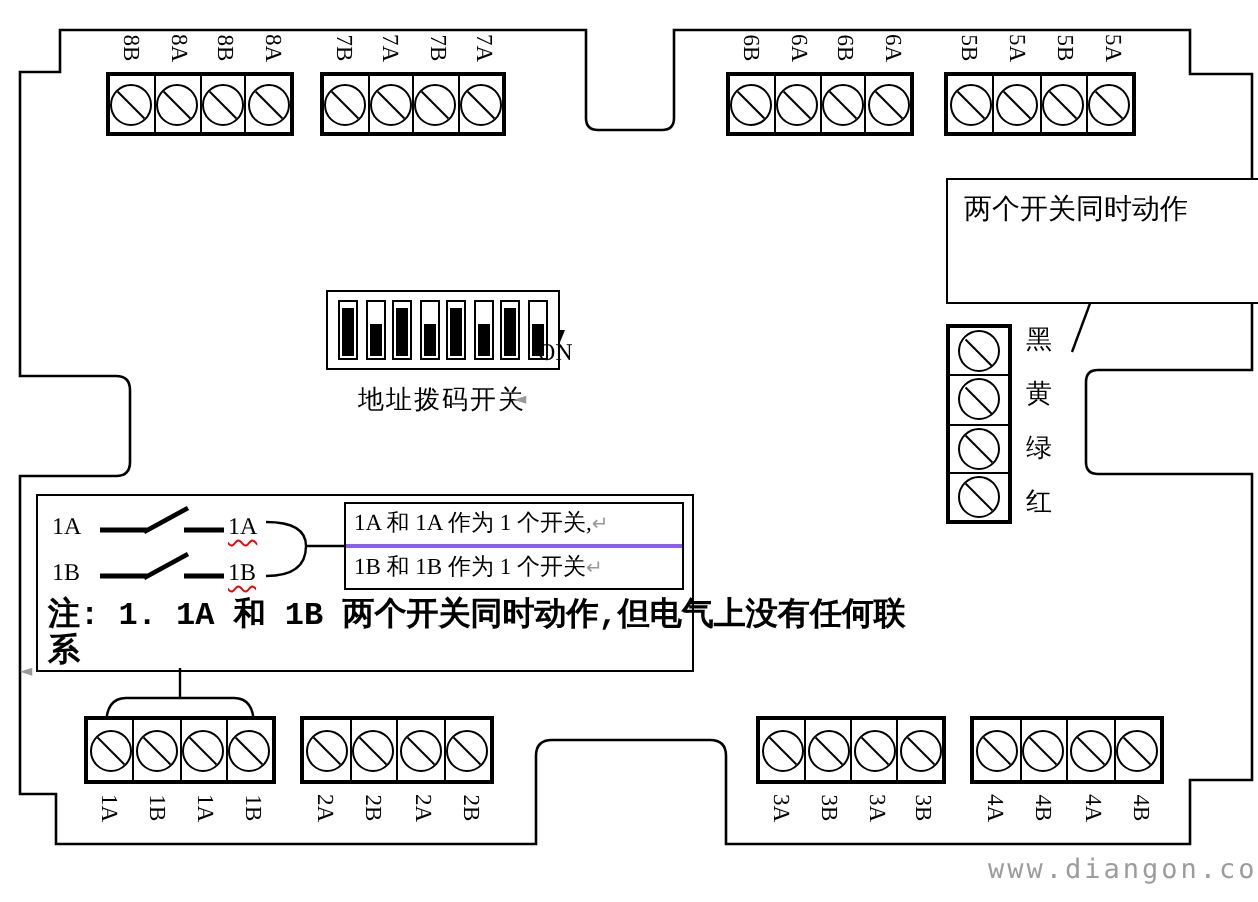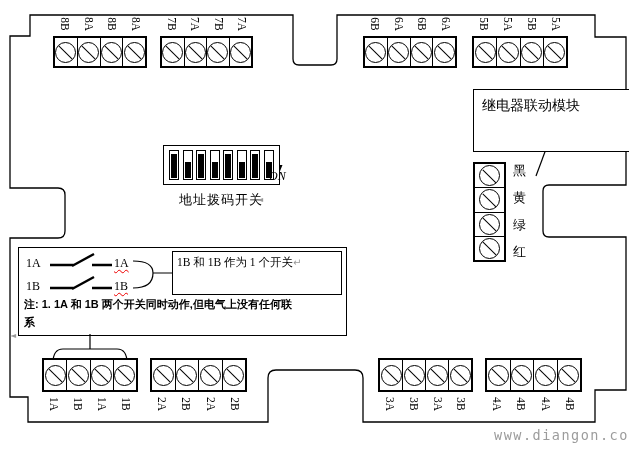--- a/index.html
+++ b/index.html
@@ -27,26 +27,26 @@
   
   .dipbox{position:absolute;border:1.5px solid #000;background:#fff;display:flex;align-items:center;justify-content:space-between;padding:0 5px;z-index:2;}
   .dip-slot{display:block;width:8px;height:28px;border:1px solid #000;background:#fff;position:relative;}
   .dip-slot::after{content:'';position:absolute;left:1px;right:1px;bottom:1px;top:40%;background:#000;}
   .dip-full::after{top:10%;}
   
   .commbox{position:absolute;border:1px solid #000;background:#fff;padding:4px 8px;font-size:14px;line-height:23px;font-family:"DejaVu Sans",sans-serif;z-index:2;}
   .notebox{position:absolute;border:1px solid #000;background:transparent;z-index:2;}
   .callout{position:absolute;border:1px solid #000;background:#fff;font-size:11.5px;z-index:3;}
   .callout .crow{height:20px;line-height:20px;padding-left:4px;white-space:nowrap;}
-  .callout .crow + .crow{border-top:6px solid #8b5cf6;}
+  .callout .crow + .crow{border-top:2px solid #8b5cf6;}
   .ret{color:#999;font-size:10px;font-family:"DejaVu Sans",sans-serif;}
   .anchor-mark{position:absolute;color:#9a9a9a;font-size:8px;font-family:"DejaVu Sans",sans-serif;z-index:4;line-height:8px;}
   .small-id{position:absolute;font-size:12px;z-index:3;}
   .wavy{text-decoration:underline;text-decoration-style:wavy;text-decoration-color:#e00;text-decoration-thickness:1px;text-underline-offset:2px;}
-  .notetext{position:absolute;font-weight:bold;font-size:11px;white-space:nowrap;z-index:3;font-family:Liberation Sans, sans-serif;}
+  .notetext{position:absolute;font-weight:bold;font-size:16px;white-space:nowrap;z-index:3;font-family:Liberation Mono, monospace;}
   .diplabel{position:absolute;font-size:13px;font-family:"DejaVu Sans",sans-serif;letter-spacing:1px;z-index:3;white-space:nowrap;}
   .onlabel{position:absolute;font-size:12px;z-index:3;}
   .caption{position:absolute;font-size:14px;letter-spacing:0.5px;z-index:3;white-space:nowrap;font-family:"DejaVu Sans",sans-serif;}
   .watermark{position:absolute;font-size:13.5px;letter-spacing:1.5px;color:#9c9c9c;font-family:"DejaVu Sans Mono",monospace;z-index:3;white-space:nowrap;}
 </style>
 </head>
 <body>
 
 <div id="stage">
 
@@ -178,26 +178,26 @@
   <div class="dipbox" style="left:163px;top:145px;width:105px;height:38px;">
       <span class="dip-slot dip-full"></span>
       <span class="dip-slot"></span>
       <span class="dip-slot dip-full"></span>
       <span class="dip-slot"></span>
       <span class="dip-slot dip-full"></span>
       <span class="dip-slot"></span>
       <span class="dip-slot dip-full"></span>
       <span class="dip-slot"></span>
     </div>
-  <span class="onlabel" style="left:269px;top:169px;font-style:italic;">ON</span>
+  <span class="onlabel" style="left:269px;top:169px;">ON</span>
   <span class="diplabel" style="left:179px;top:191px;">地址拨码开关</span>
   <span class="anchor-mark" style="left:257px;top:196px;">◄</span>
 
   <div class="commbox" style="left:473px;top:89px;width:148px;height:53px;">
-    <div>继电器联动模块</div>
+    <div>两个开关同时动作</div>
   </div>
 
   <div class="vblock" style="left:473px;top:162px;width:33px;height:100px;">
     <div class="vcell">
         <div class="screw">
           <i></i>
         </div>
       </div>
     <div class="vcell">
         <div class="screw">
@@ -221,20 +221,21 @@
     <span>绿</span>
     <span>红</span>
   </div>
 
   <div class="notebox" style="left:18px;top:247px;width:327px;height:87px;"></div>
   <span class="small-id" style="left:26px;top:256px;">1A</span>
   <span class="small-id" style="left:26px;top:279px;">1B</span>
   <span class="small-id wavy" style="left:114px;top:256px;">1A</span>
   <span class="small-id wavy" style="left:114px;top:279px;">1B</span>
   <div class="callout" style="left:172px;top:251px;width:168px;height:42px;">
+    <div class="crow"><span>1A 和 1A 作为 1 个开关,</span><span class="ret">↵</span></div>
     <div class="crow"><span>1B 和 1B 作为 1 个开关</span><span class="ret">↵</span></div>
   </div>
   <span class="notetext" style="left:24px;top:297px;">注:  1. 1A 和 1B 两个开关同时动作,但电气上没有任何联</span>
   <span class="notetext" style="left:24px;top:315px;">系</span>
   <span class="anchor-mark" style="left:10px;top:332px;">◄</span>
 
   <div class="tblock" style="left:42px;top:358px;width:96px;height:34px;">
     <div class="tcell">
         <div class="screw">
           <i></i>

